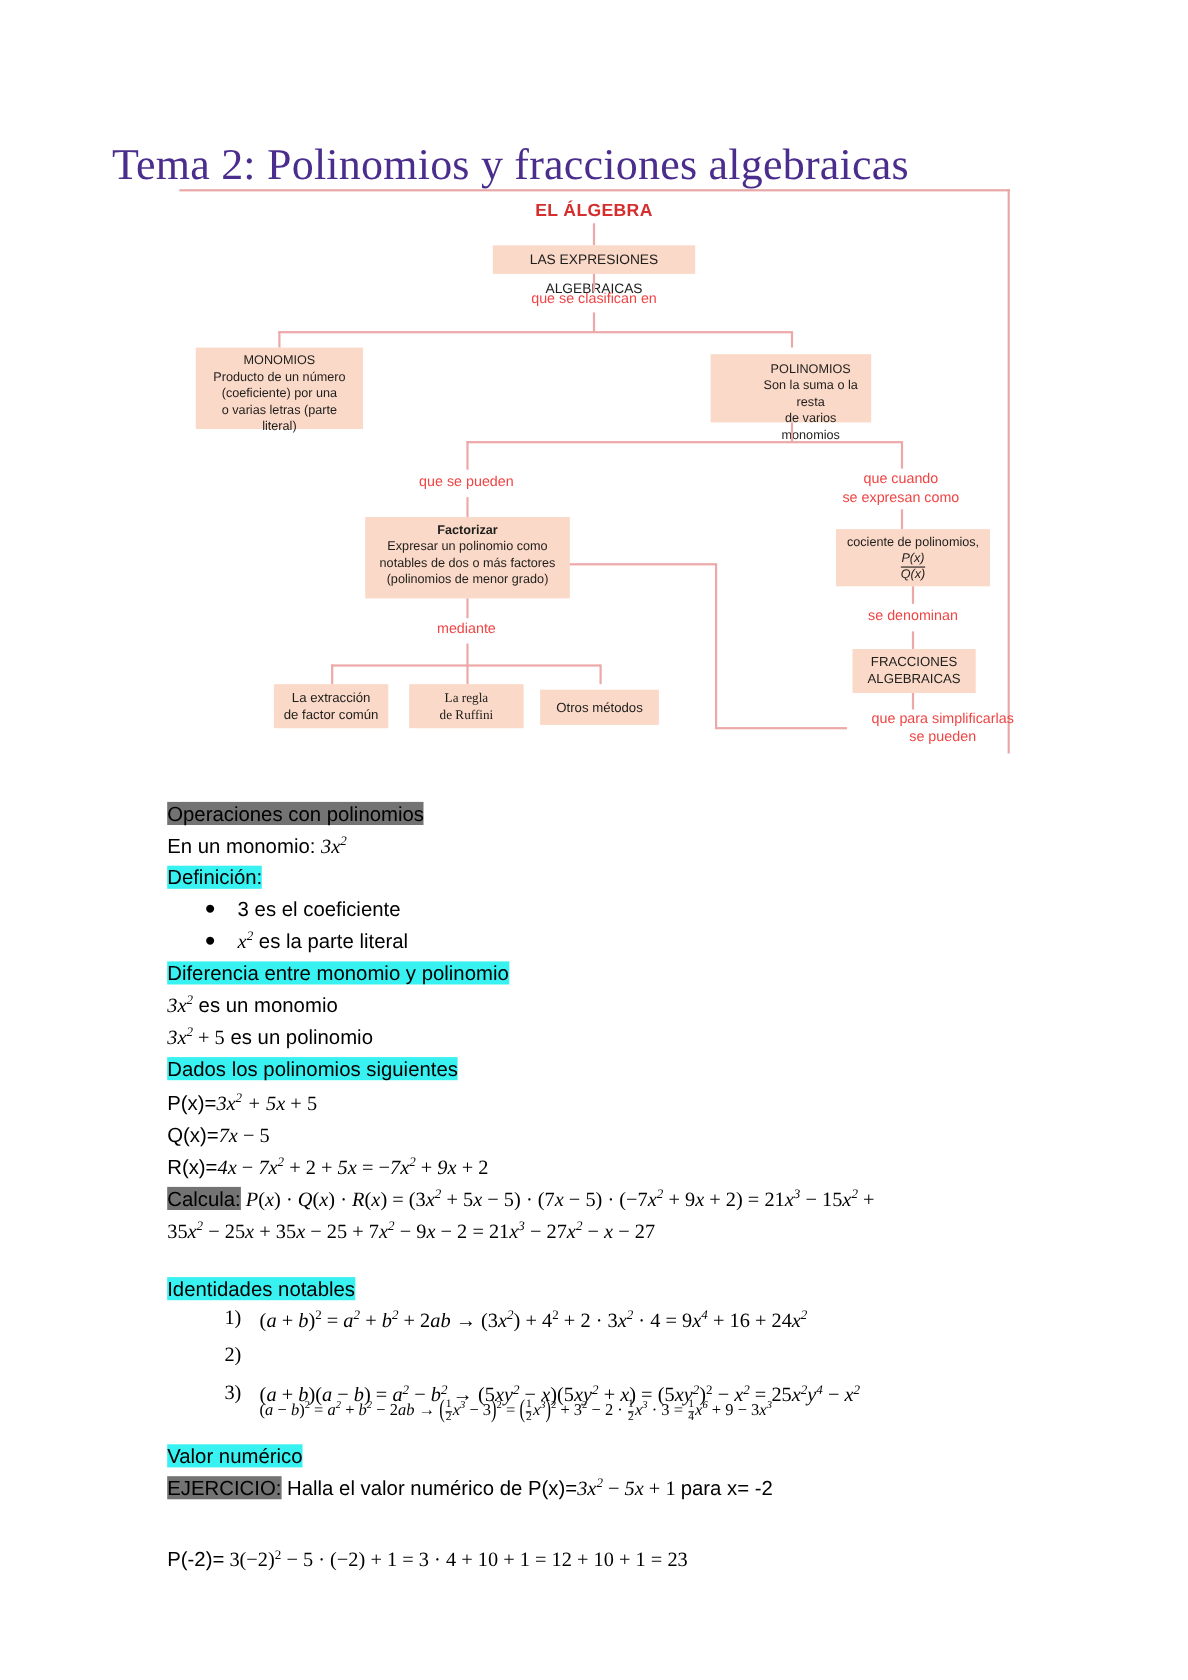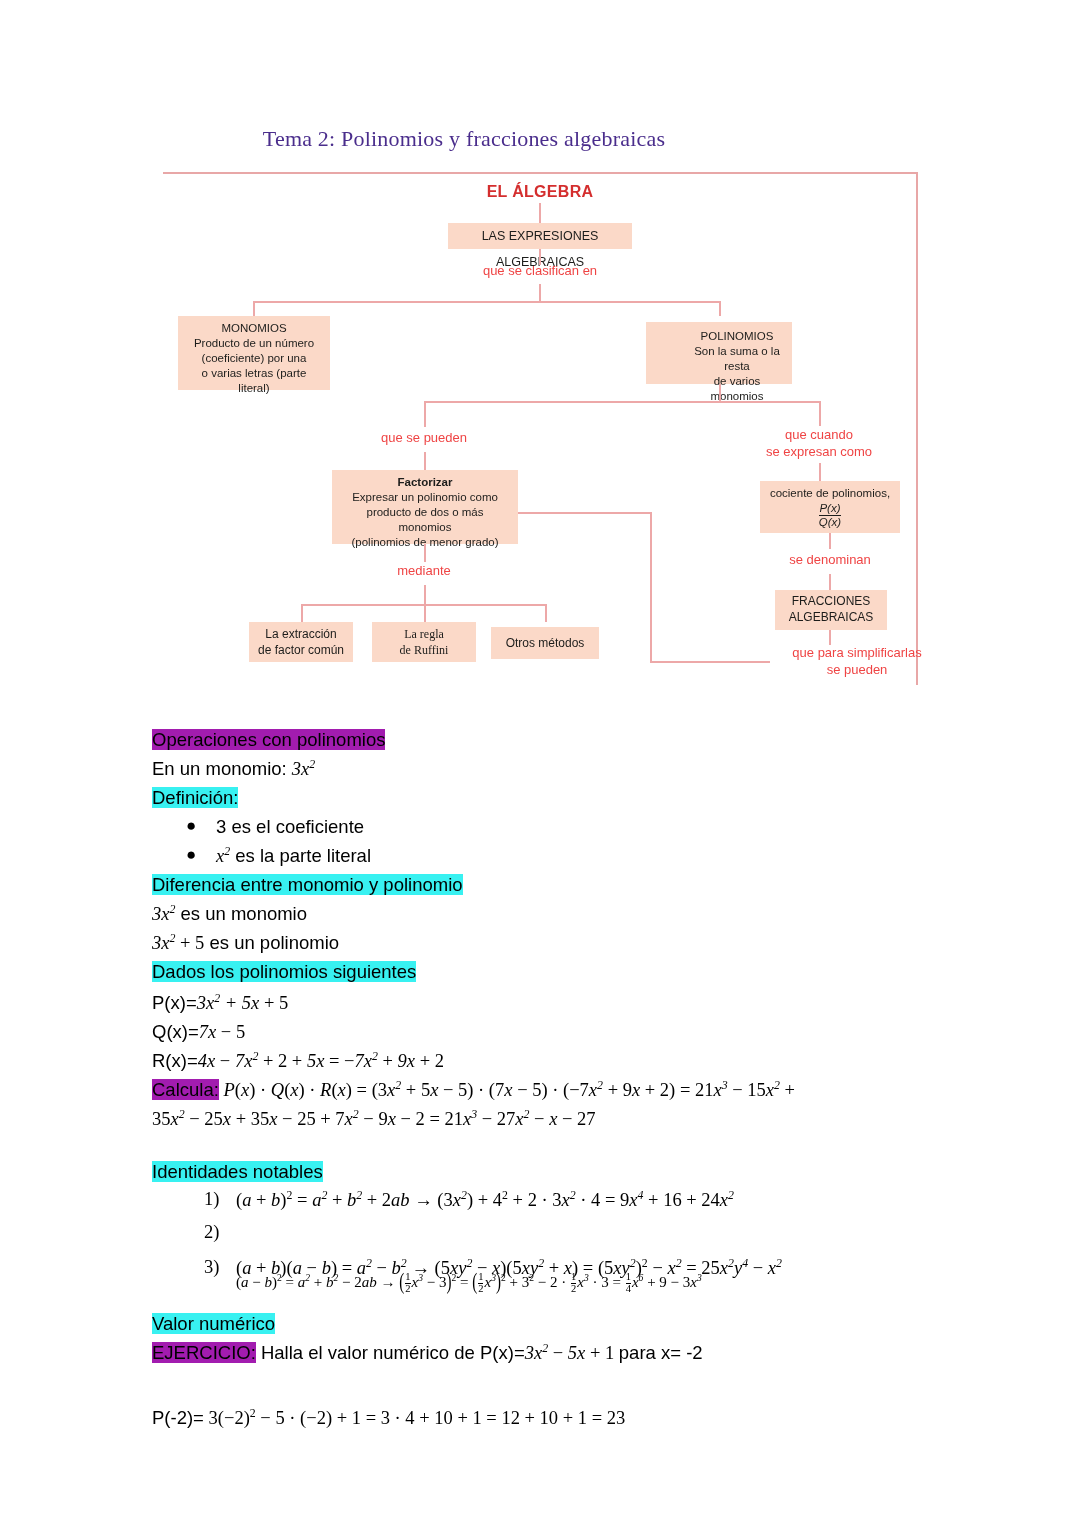--- a/index.html
+++ b/index.html
@@ -10,21 +10,21 @@
     position:relative;
     overflow:hidden;
   }
   .page{position:absolute;left:0;top:0;width:1080px;height:1527px;}
 
   
   .title{
     position:absolute;left:0;top:126px;width:928px;
     text-align:center;
     font-family:"Liberation Serif", serif;
-    font-size:22px;
+    font-size:40px;
     color:#4a2d8c;
     letter-spacing:0.2px;
   }
   .title-rule{
     position:absolute;left:163px;top:172px;width:755px;height:2px;
     background:#e8a7a7;
   }
   .frame-right{
     position:absolute;left:916px;top:172px;width:2px;height:513px;
     background:#e8a7a7;
@@ -63,21 +63,21 @@
 
   
   .notes{position:absolute;left:0;top:0;width:1080px;}
   .nline{
     position:absolute;
     font-family:"Liberation Sans", sans-serif;
     font-size:18.5px;
     color:#000000;
     white-space:nowrap;
   }
-  .hl-y{background:#a21caf;}
+  .hl-y{background:#737373;}
   .hl-c{background:#38f1f1;}
   .mi{font-family:"Liberation Serif", serif;font-style:italic;}
   .mn{font-family:"Liberation Serif", serif;font-style:normal;}
   sup{font-size:0.64em;vertical-align:super;line-height:0;}
   .bdot{position:absolute;font-size:17px;}
   .num{position:absolute;font-family:"Liberation Serif", serif;font-size:18.5px;}
   .frac{
     display:inline-block;
     vertical-align:-0.42em;
     text-align:center;
@@ -148,21 +148,21 @@
 
     <div class="dlabel" style="left:733px;top:427px;width:172px;">
       <div>que cuando</div>
       <div>se expresan como</div>
     </div>
     <div class="ln lnv" style="left:819px;top:463px;height:18px;"></div>
 
     <div class="dbox" style="left:332px;top:470px;width:186px;height:74px;font-size:11.5px;">
       <div style="font-weight:bold;">Factorizar</div>
       <div>Expresar un polinomio como</div>
-      <div>producto de dos o más monomios</div>
+      <div>notables de dos o más factores</div>
       <div>(polinomios de menor grado)</div>
     </div>
 
     <div class="ln lnh" style="left:518px;top:512px;width:133px;"></div>
     <div class="ln lnv" style="left:650px;top:512px;height:150px;"></div>
     <div class="ln lnh" style="left:650px;top:661px;width:120px;"></div>
 
     <div class="dbox" style="left:760px;top:481px;width:140px;height:52px;font-size:11.5px;padding-top:5px;">
       <div>cociente de polinomios,</div>
       <div class="boxfrac" style="margin-top:1px;">

